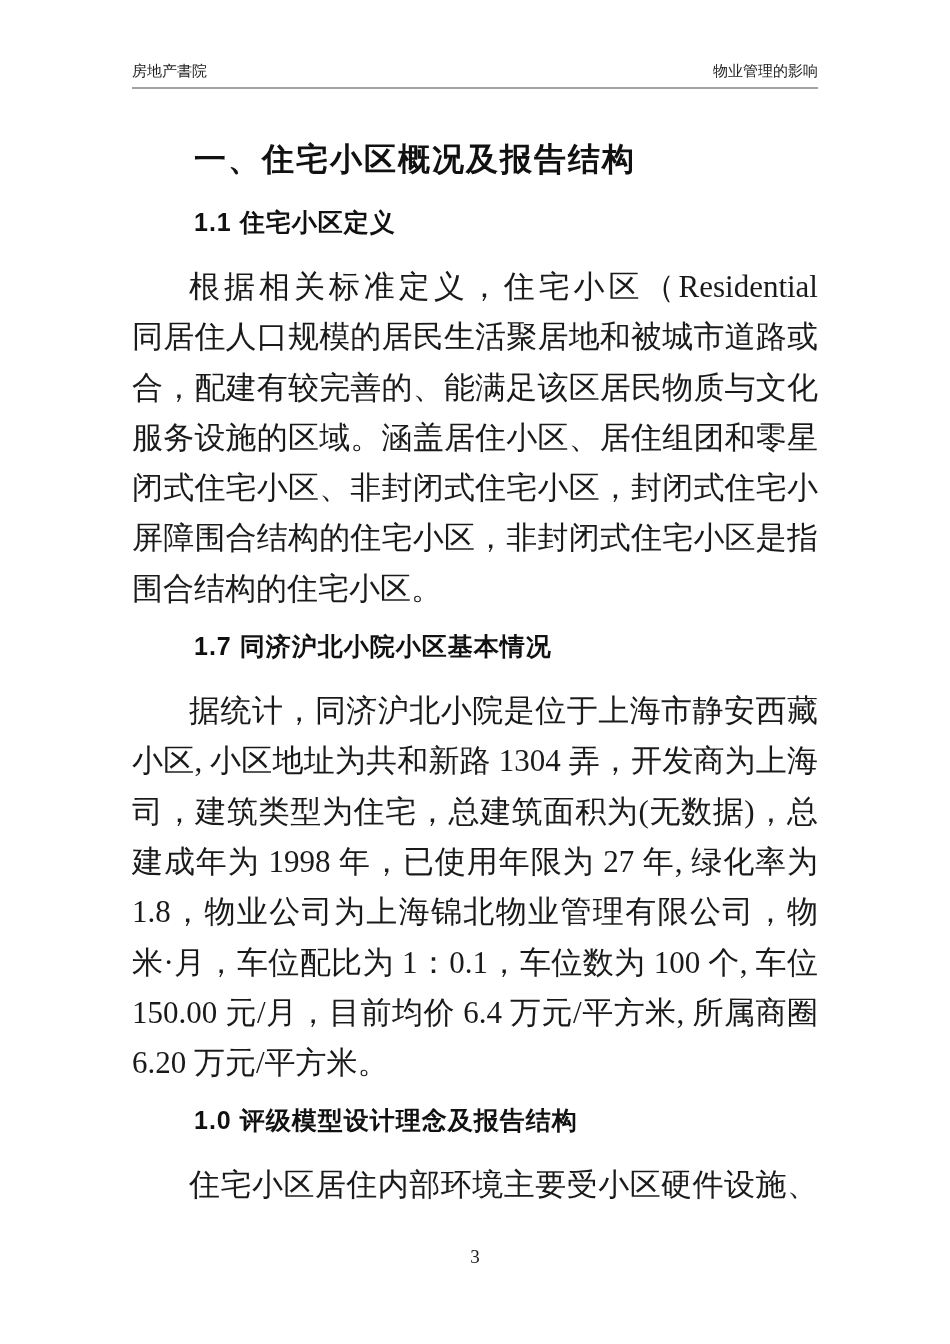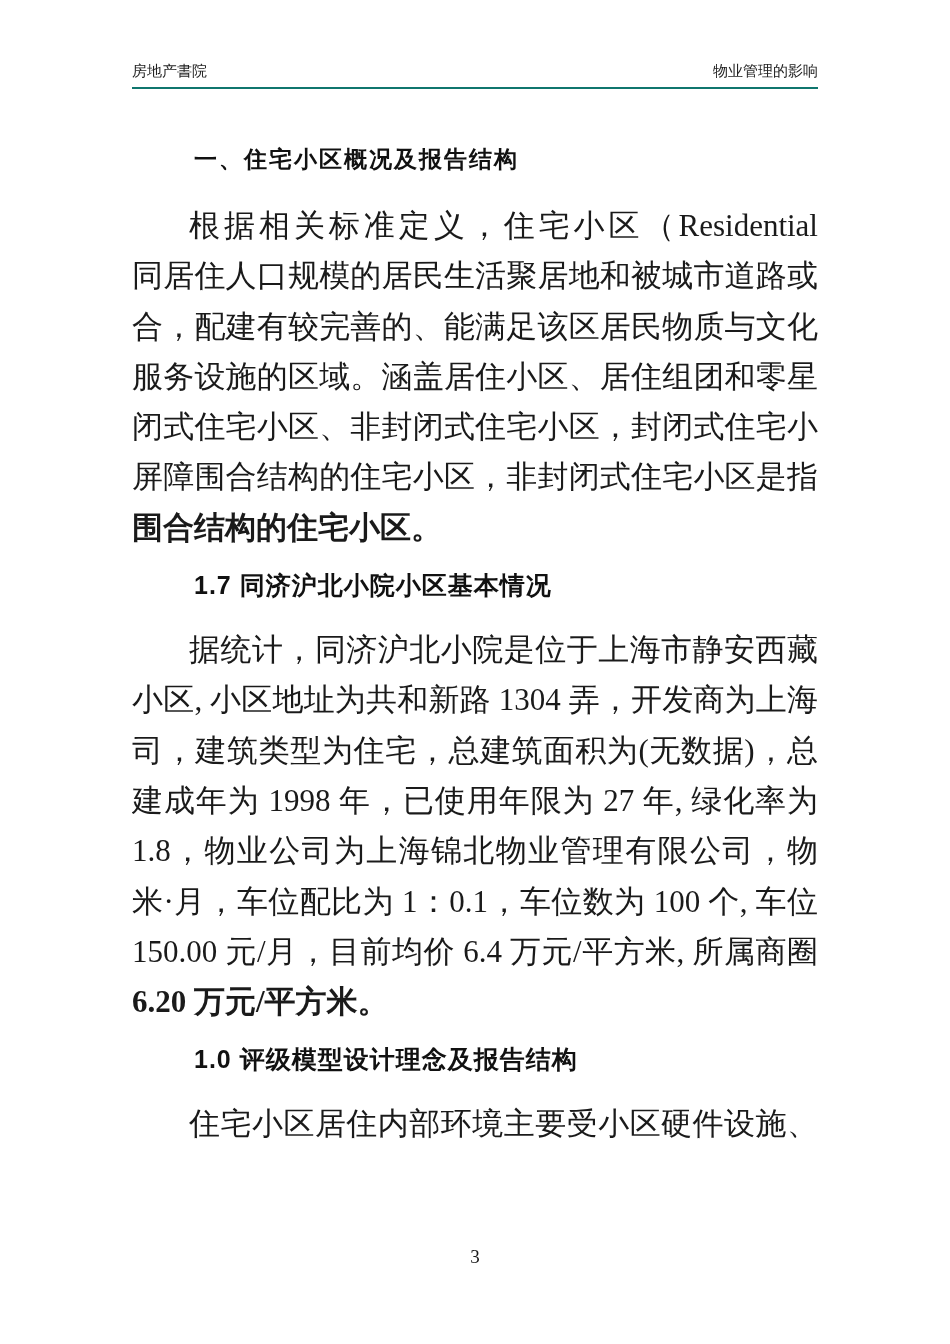--- a/index.html
+++ b/index.html
@@ -9,33 +9,33 @@
     height: 1344px;
     background: #ffffff;
     color: #1a1a1a;
     font-family: "Liberation Serif", "DejaVu Serif", serif;
     overflow: hidden;
   }
   .header {
     margin: 0 132px;
     padding-top: 62px;
     padding-bottom: 6px;
-    border-bottom: 2px solid #0f766e;
+    border-bottom: 2px solid #a3a3a3;
     display: flex;
     justify-content: space-between;
     align-items: flex-end;
     font-family: "Liberation Sans", "DejaVu Sans", sans-serif;
     font-size: 15px;
     color: #222222;
   }
   .content { margin: 0 132px; }
   h1.chapter {
     font-family: "Liberation Sans", "DejaVu Sans", sans-serif;
     font-weight: bold;
-    font-size: 23px;
+    font-size: 32px;
     line-height: 36px;
     color: #111111;
     letter-spacing: 2px;
     margin: 52px 0 0 62px;
   }
   h2.section {
     font-family: "Liberation Sans", "DejaVu Sans", sans-serif;
     font-weight: bold;
     font-size: 25px;
     line-height: 32px;
@@ -47,21 +47,21 @@
   .para { margin-top: 24px; }
   .line {
     font-size: 31px;
     height: 50.3px;
     line-height: 50.3px;
     text-align: justify;
     text-align-last: justify;
     overflow: hidden;
     color: #1a1a1a;
   }
-  .line.last { text-align-last: left; font-weight: bold; }
+  .line.last { text-align-last: left; }
   .line.indent { text-indent: 57px; }
   .page-number {
     position: absolute;
     top: 1246px;
     left: 0;
     width: 100%;
     text-align: center;
     font-size: 19px;
     color: #1a1a1a;
   }
@@ -73,20 +73,21 @@
 
   <div class="header">
     <span>房地产書院</span>
     <span>物业管理的影响</span>
   </div>
 
   <div class="content">
 
     <h1 class="chapter">一、住宅小区概况及报告结构</h1>
 
+    <h2 class="section first">1.1 住宅小区定义</h2>
     <div class="para">
         <div class="line indent">根据相关标准定义，住宅小区（Residential District）指不</div>
         <div class="line">同居住人口规模的居民生活聚居地和被城市道路或自然分界线所围</div>
         <div class="line">合，配建有较完善的、能满足该区居民物质与文化生活所需的公共</div>
         <div class="line">服务设施的区域。涵盖居住小区、居住组团和零星住宅。可分为封</div>
         <div class="line">闭式住宅小区、非封闭式住宅小区，封闭式住宅小区是指具有实体</div>
         <div class="line">屏障围合结构的住宅小区，非封闭式住宅小区是指不具有实体屏障</div>
         <div class="line last">围合结构的住宅小区。</div>
       </div>
 

